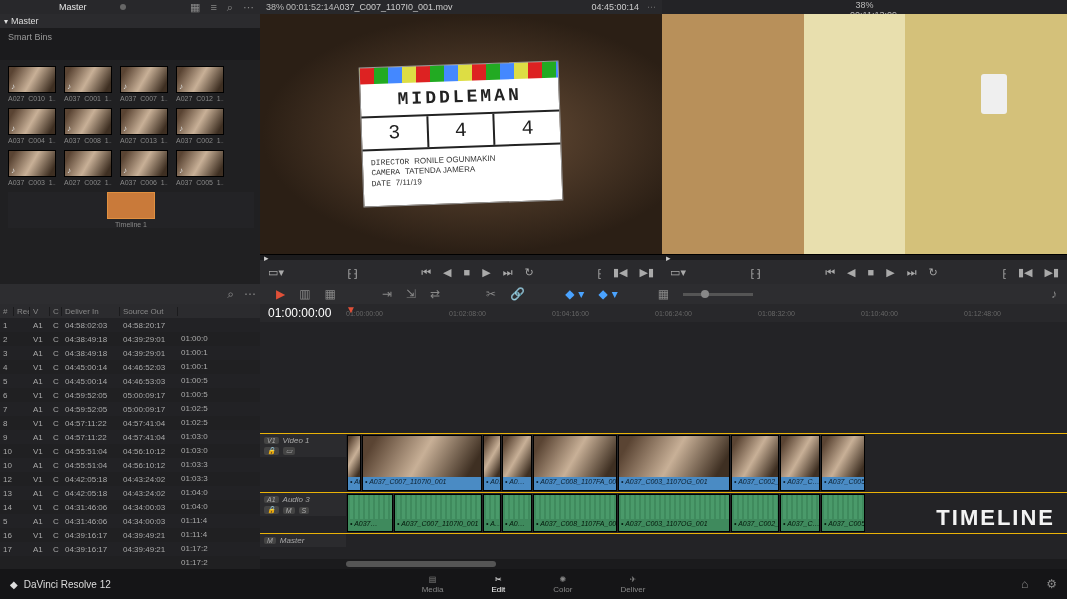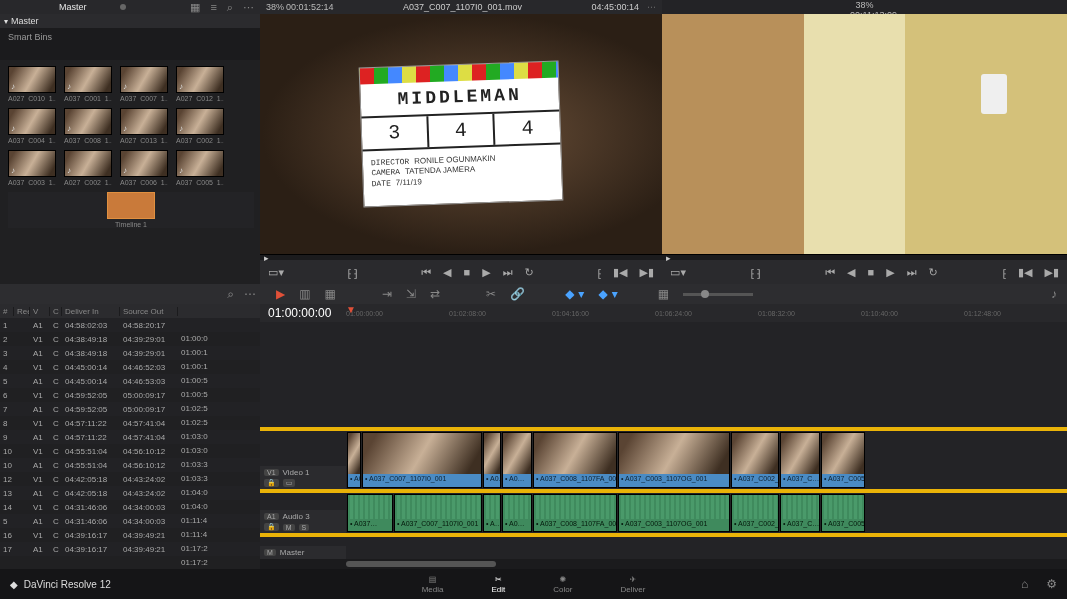--- a/index.html
+++ b/index.html
@@ -5,21 +5,21 @@
   * { box-sizing: border-box; margin: 0; padding: 0; font-family: "Helvetica Neue", Arial, sans-serif; -webkit-font-smoothing: antialiased; }
   body { background:#141414; color:#c0c0c0; width:1067px; height:599px; overflow:hidden; font-size:9px; }
   .row { display:flex; flex-direction:row; }
   
   .topstrip { height:14px; background:#28282b; display:flex; align-items:center; padding:0 4px; gap:8px; position:relative;}
   .topstrip .pool { color:#e6e6e6; font-weight:500; margin-left:55px;}
   .topstrip .dot { width:6px;height:6px;background:#666;border-radius:50%; margin-left:25px;}
   .topstrip .icons-right { position:absolute; right:820px; display:flex; gap:10px; color:#888;}
   .topstrip .icons-right span{font-size:11px;}
   .viewer-hdr { height:14px; background:#28282b; display:flex; align-items:center; padding:0 6px; font-size:9px; color:#bbb;}
-  .viewer-hdr .center{flex:1;text-align:center; color:#ccc;}
+  .viewer-hdr .center{flex:1;color:#ccc;}
   .viewer-hdr .right{color:#ccc;}
   .viewer-hdr.tl .center{color:#8a6b4d;}
   
   .main { display:flex; height:270px;}
   .media-col { width:260px; display:flex; flex-direction:column;}
   .pool-hdr { height:14px; background:#2b2b2e; display:flex; align-items:center; padding-left:4px; gap:3px; color:#ddd;}
   .pool-hdr .chev{font-size:8px;}
   .media-bins { background:#1b1b1d; height:32px; padding:4px 8px; color:#999; font-size:9px;}
   .clip-grid { flex:1; background:#202022; padding:6px 6px 0 8px; display:flex; flex-wrap:wrap; gap:6px 8px; align-content:flex-start;}
   .clip { width:48px; display:flex; flex-direction:column; align-items:center; gap:2px;}
@@ -62,21 +62,21 @@
   .idx-row:nth-child(odd){background:#222225;}
   .idx-row div{padding:0 3px;overflow:hidden;white-space:nowrap;}
   .c0{width:14px;}.c1{width:16px;}.c2{width:20px;}.c3{width:12px;}.c4{width:58px;}.c5{width:58px;}.c6{width:58px;margin-top:26px;}
   
   .tl{flex:1;background:#232326;display:flex;flex-direction:column;position:relative;}
   .tl-ruler{height:18px;background:#28282b;display:flex;align-items:center;position:relative;padding-left:86px;}
   .tl-ruler .tc{position:absolute;left:8px;top:2px;color:#fff;font-size:12px;}
   .tl-ruler .tick{flex:1;font-size:7px;color:#666;}
   .tl-ruler .play{position:absolute;left:86px;top:0;color:#e05038;font-size:10px;}
   .tl-empty{flex:1;}
-  .track{display:flex;align-items:flex-end;border-top:4px solid #eab308;}
+  .track{display:flex;align-items:flex-start;border-top:1px solid #eab308;font-style:italic;}
   .track-hdr{width:86px;background:#2b2b2e;display:flex;flex-direction:column;justify-content:center;padding:2px 4px;color:#aaa;font-size:8px;gap:2px;}
   .track-hdr .top{display:flex;gap:4px;align-items:center;}
   .badge{display:inline-block;background:#444;padding:0 3px;border-radius:2px;font-size:7px;}
   .track-body{flex:1;position:relative;display:flex;gap:1px;padding:1px 1px;}
   .vclip{height:56px;background:#6aa8d8;border:1px solid #000;position:relative;overflow:hidden;}
   .vclip .th{height:42px;background:linear-gradient(120deg,#5a4433 10%,#c8b097 50%,#3e2f22 90%);border-bottom:1px solid #000;}
   .vclip .lb{position:absolute;bottom:0;left:0;right:0;height:13px;background:#4a8bc4;color:#0c2030;font-size:7px;padding:1px 2px;white-space:nowrap;overflow:hidden;}
   .aclip{height:38px;background:#4a9a6a;border:1px solid #000;position:relative;overflow:hidden;}
   .aclip::before{content:"";position:absolute;inset:0;background:repeating-linear-gradient(90deg,rgba(0,50,20,.15) 0 2px,transparent 2px 5px);}
   .aclip .lb{position:absolute;bottom:0;left:0;right:0;height:12px;background:#3f8a5d;color:#04180b;font-size:7px;padding:1px 2px;white-space:nowrap;overflow:hidden;}
@@ -586,20 +586,21 @@
             <span>Master</span>
           </div>
       </div>
       <div class="track-body"></div>
     </div>
 
     <div class="hscroll">
         <div class="thumb"></div>
       </div>
 
+    <div class="watermark">TIMELINE</div>
   </div>
 </div>
 
 <div class="pages">
   <div class="logo">
     <span>◆</span>
     <span>DaVinci Resolve 12</span>
   </div>
   <div class="pg">
       <span>▤</span>

